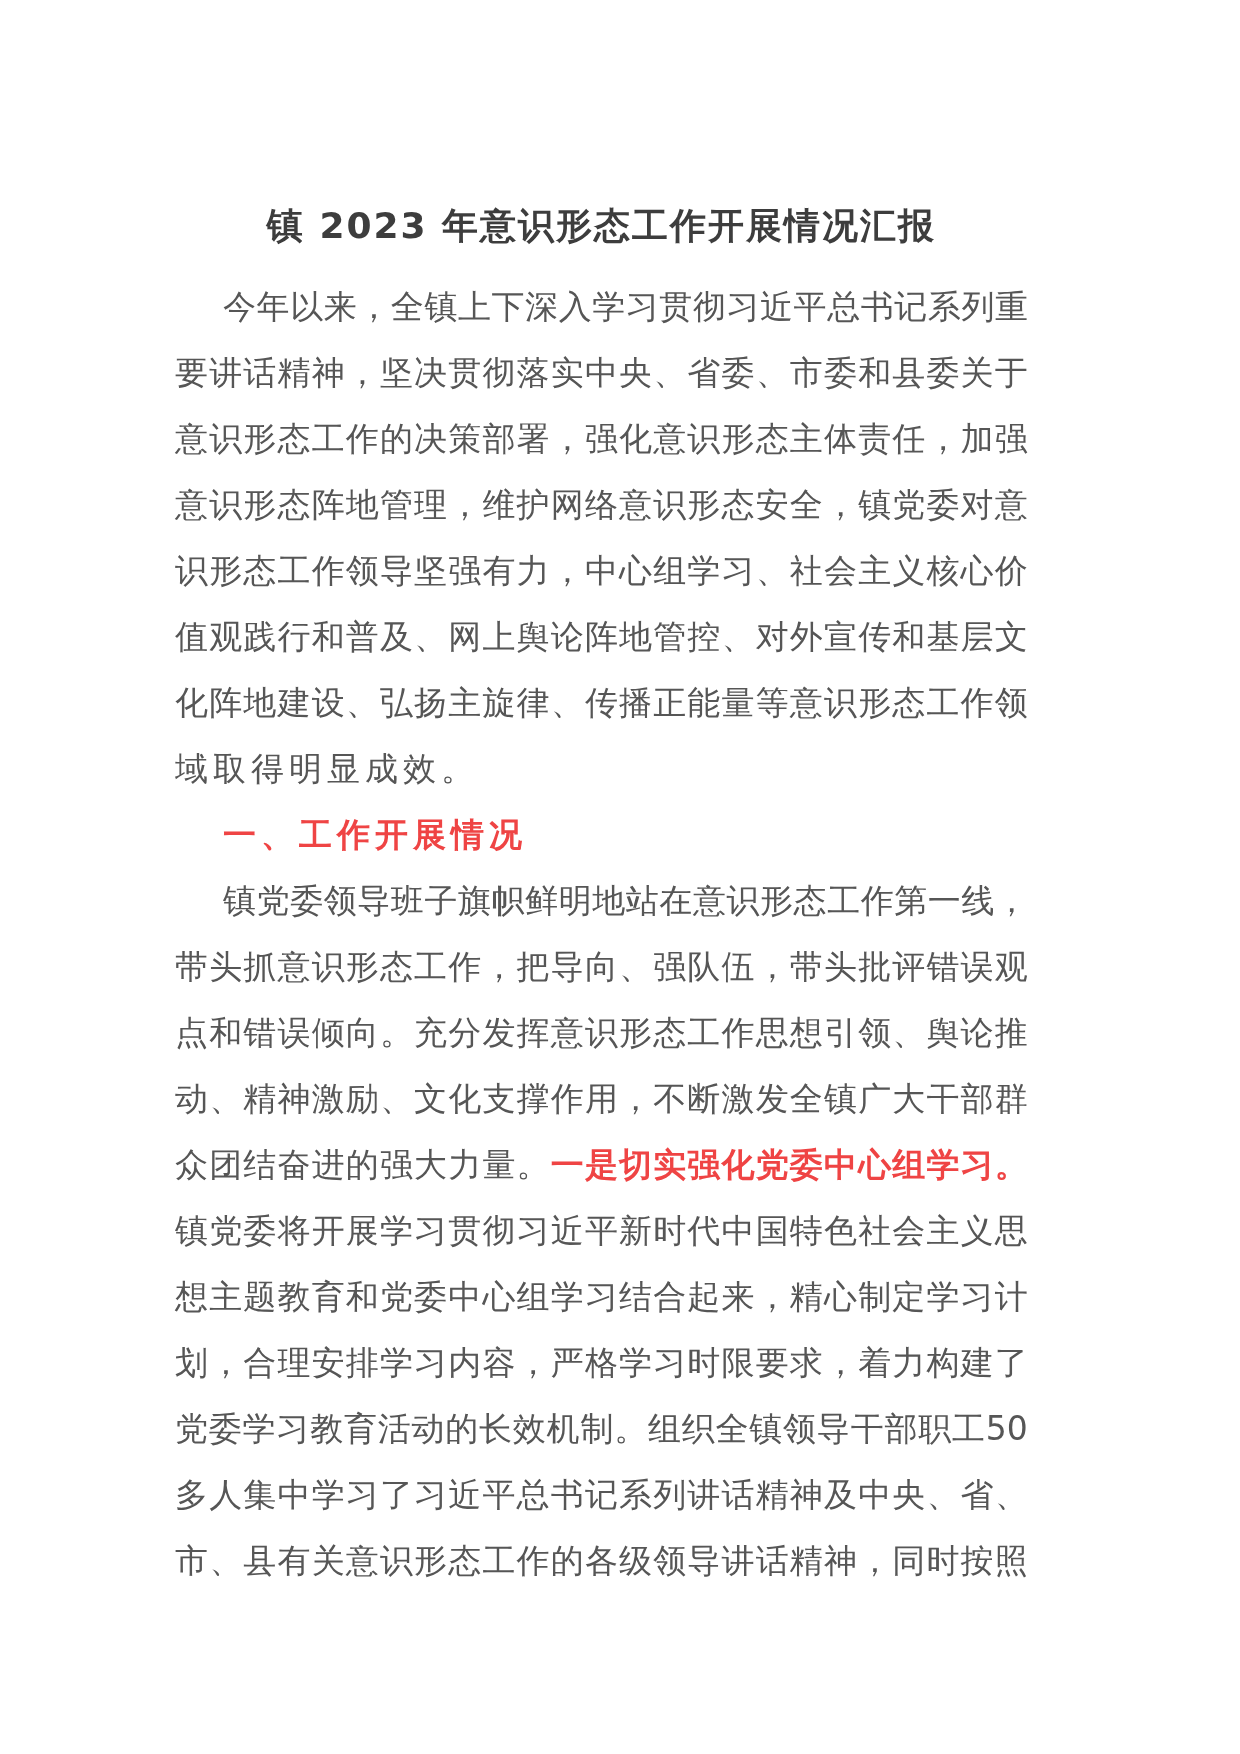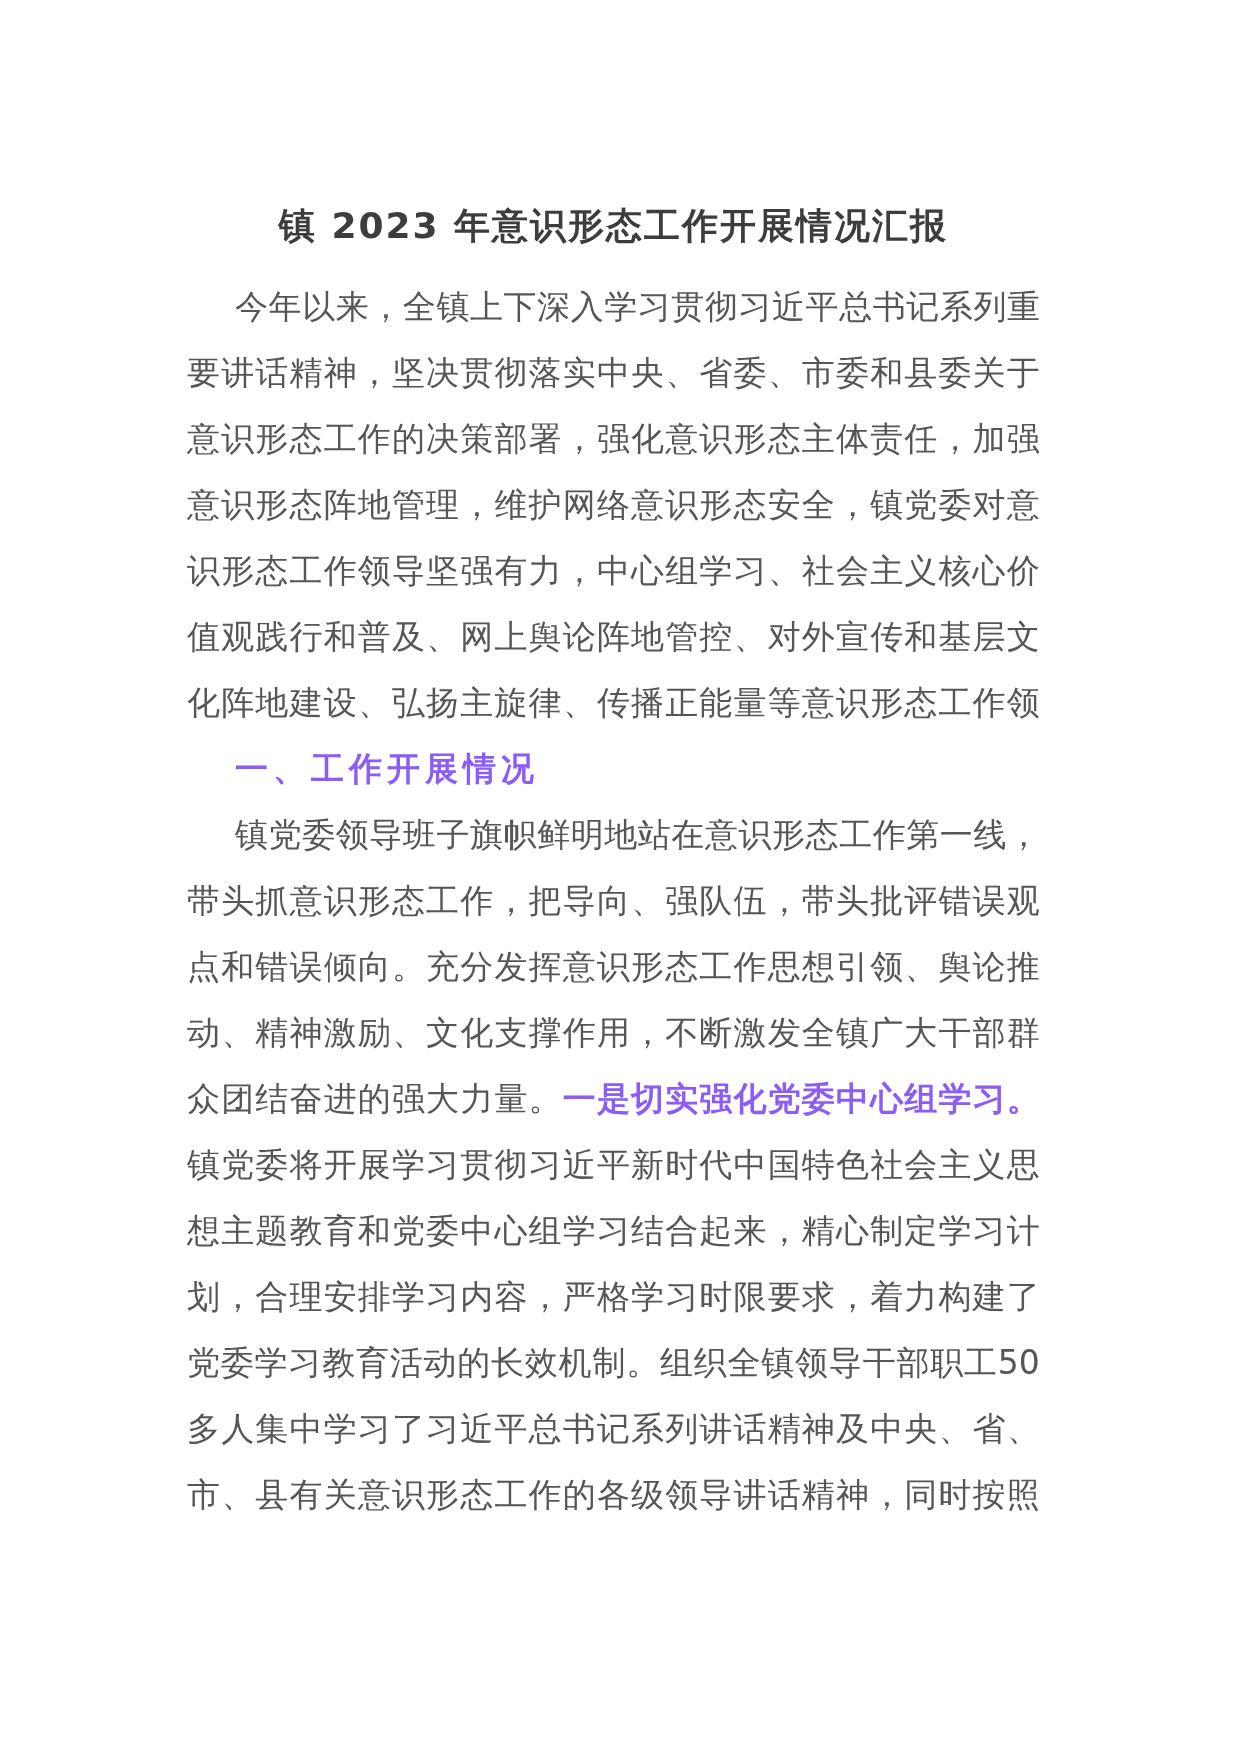--- a/index.html
+++ b/index.html
@@ -6,21 +6,21 @@
   .page {
     position: relative;
     width: 1240px;
     height: 1754px;
     background: #ffffff;
     overflow: hidden;
     font-family: "DejaVu Sans", sans-serif;
   }
   .doc {
     position: absolute;
-    left: 187px;
+    left: 175px;
     top: 193px;
     width: 853px;
   }
   .doc-title {
     font-size: 36px;
     font-weight: 700;
     color: #3d3d3d;
     line-height: 66px;
     height: 66px;
     text-align: center;
@@ -39,21 +39,21 @@
   }
   .line.fill {
     display: flex;
     justify-content: space-between;
     align-items: center;
     letter-spacing: 0;
   }
   .line .ch { display: inline-block; }
   .line .bold, .doc .bold {
     font-weight: 700;
-    color: #8b5cf6;
+    color: #ef4444;
   }
   .indent { padding-left: 48px; }
 </style>
 </head>
 <body>
 
 <div class="page">
   <div class="doc">
     <div class="doc-title">镇 2023 年意识形态工作开展情况汇报</div>
     <div>
@@ -239,20 +239,21 @@
             <span class="ch">量</span>
             <span class="ch">等</span>
             <span class="ch">意</span>
             <span class="ch">识</span>
             <span class="ch">形</span>
             <span class="ch">态</span>
             <span class="ch">工</span>
             <span class="ch">作</span>
             <span class="ch">领</span>
           </div>
+          <div class="line"><span class="seg">域取得明显成效。</span></div>
         </div>
         <div class="block">
           <div class="line indent"><span class="seg bold">一、工作开展情况</span></div>
         </div>
         <div class="block">
           <div class="line indent fill">
             <span class="ch">镇</span>
             <span class="ch">党</span>
             <span class="ch">委</span>
             <span class="ch">领</span>

